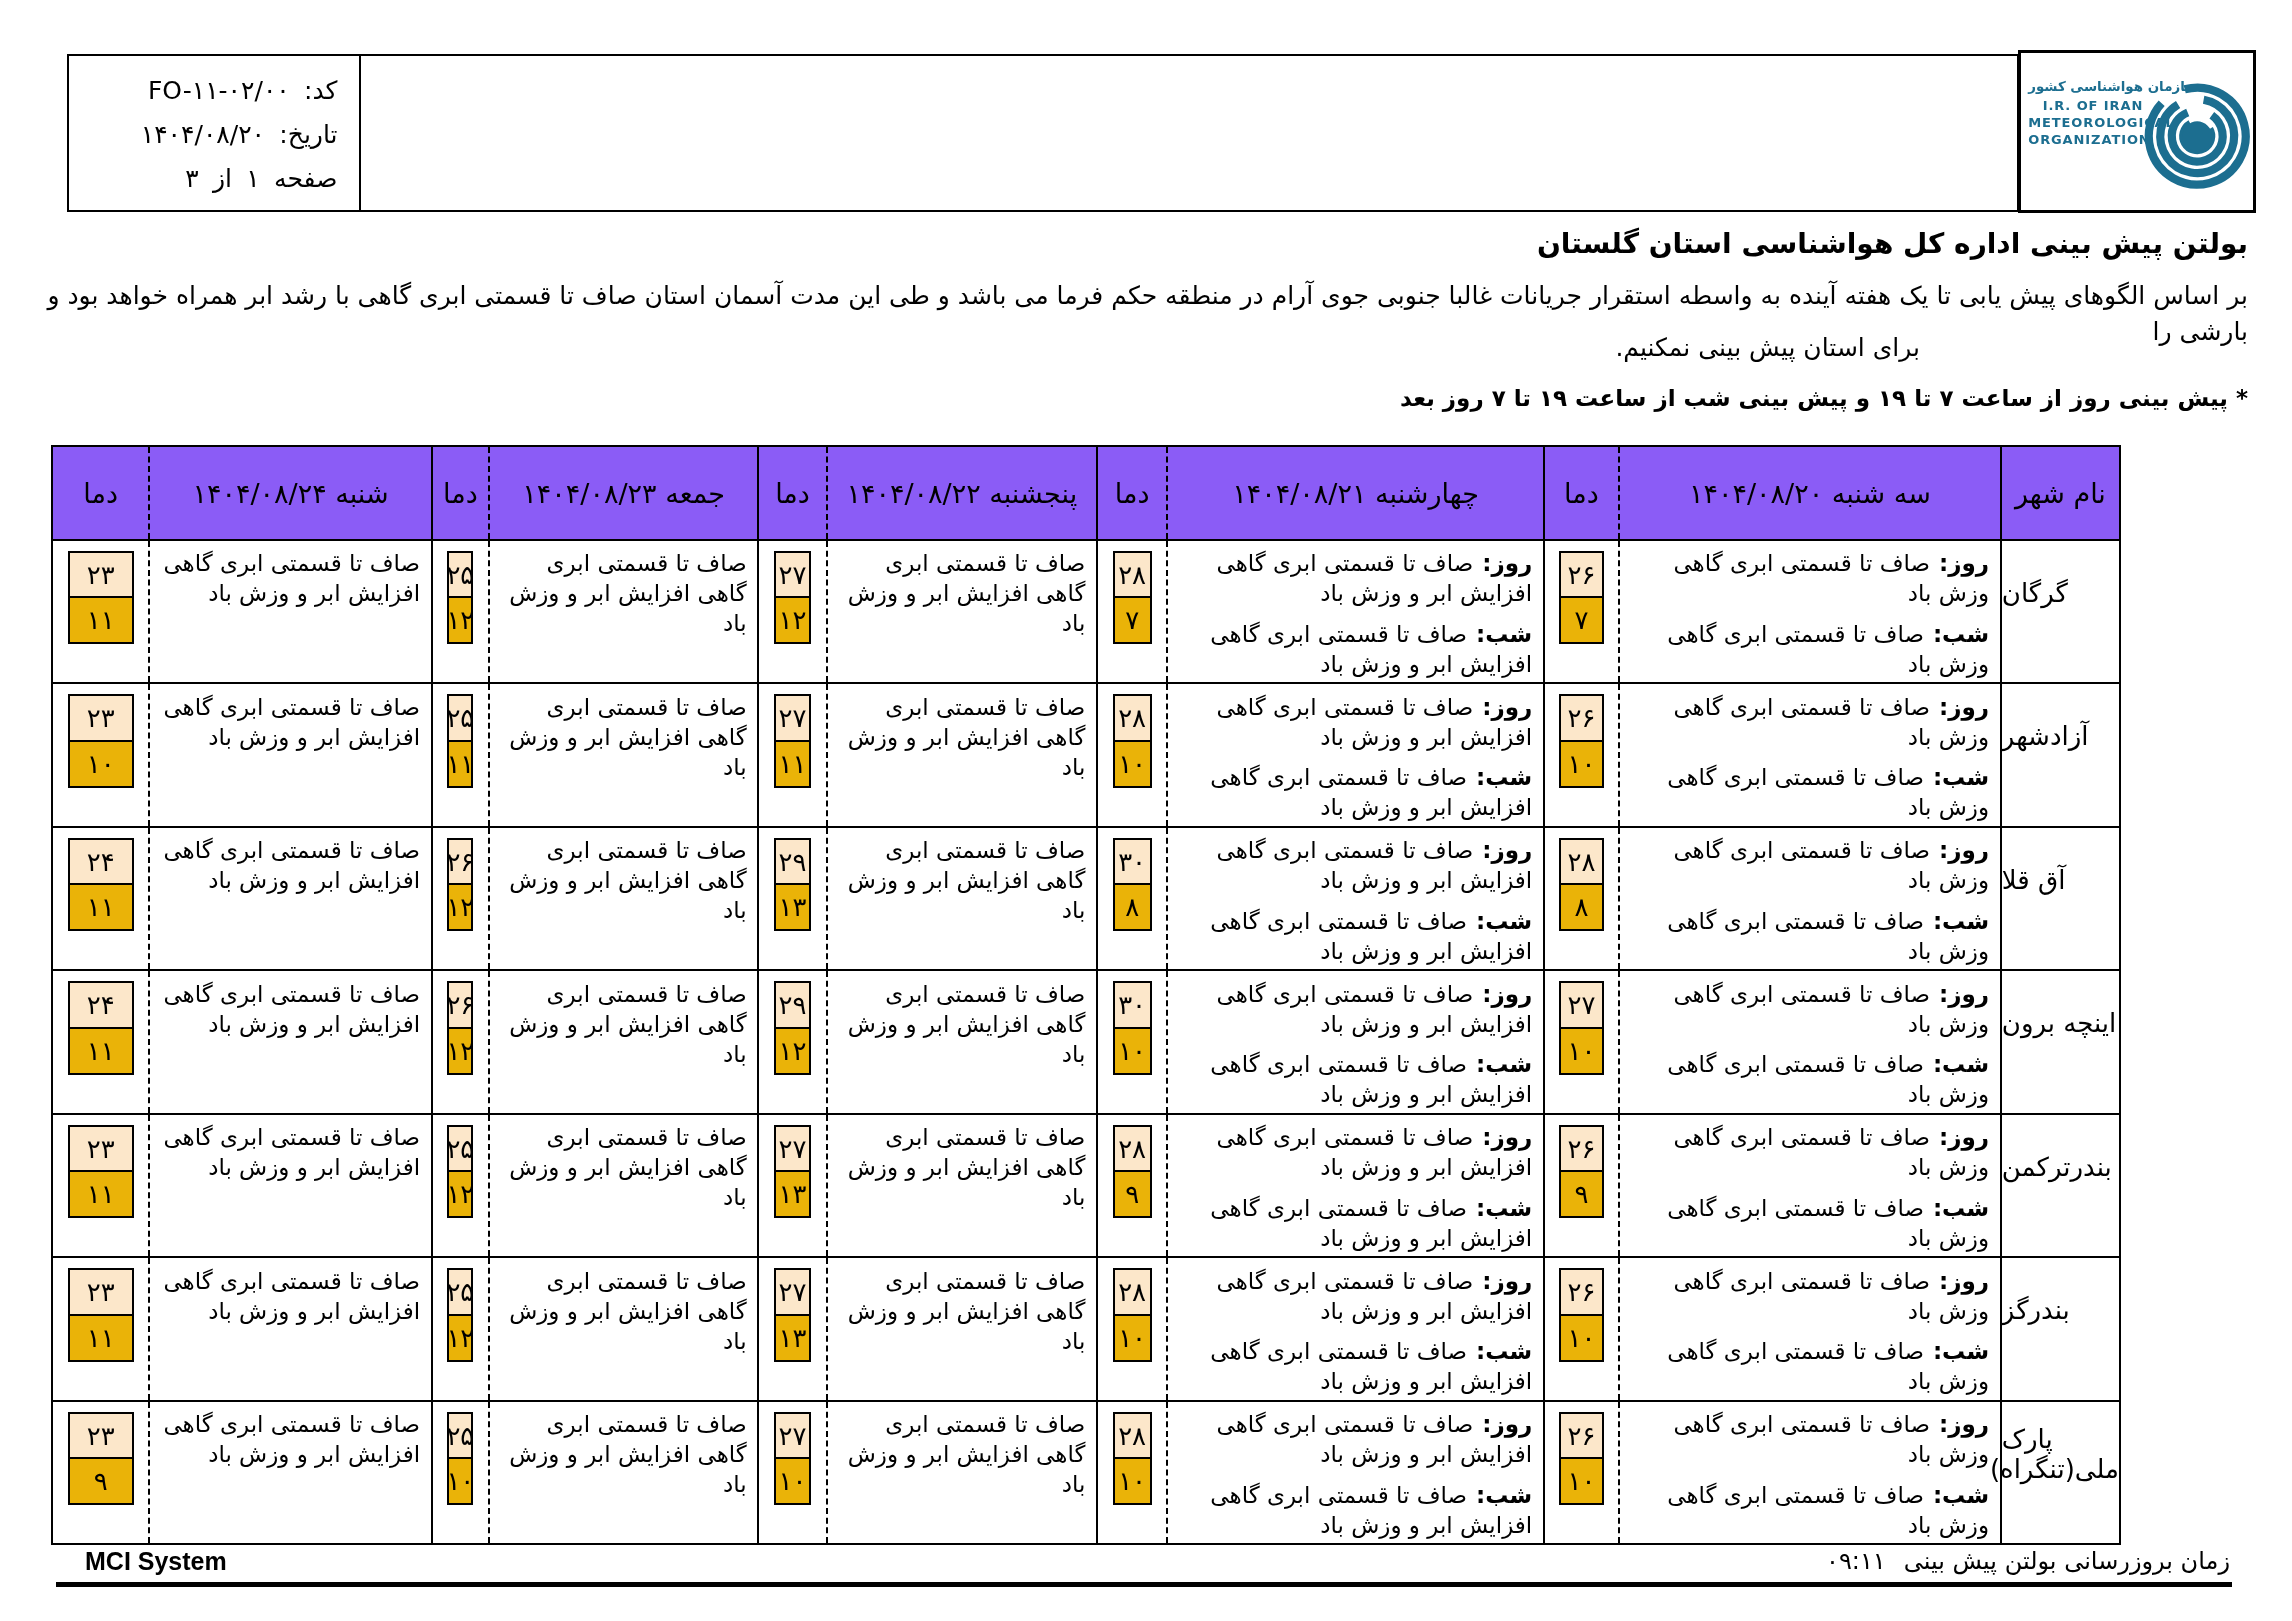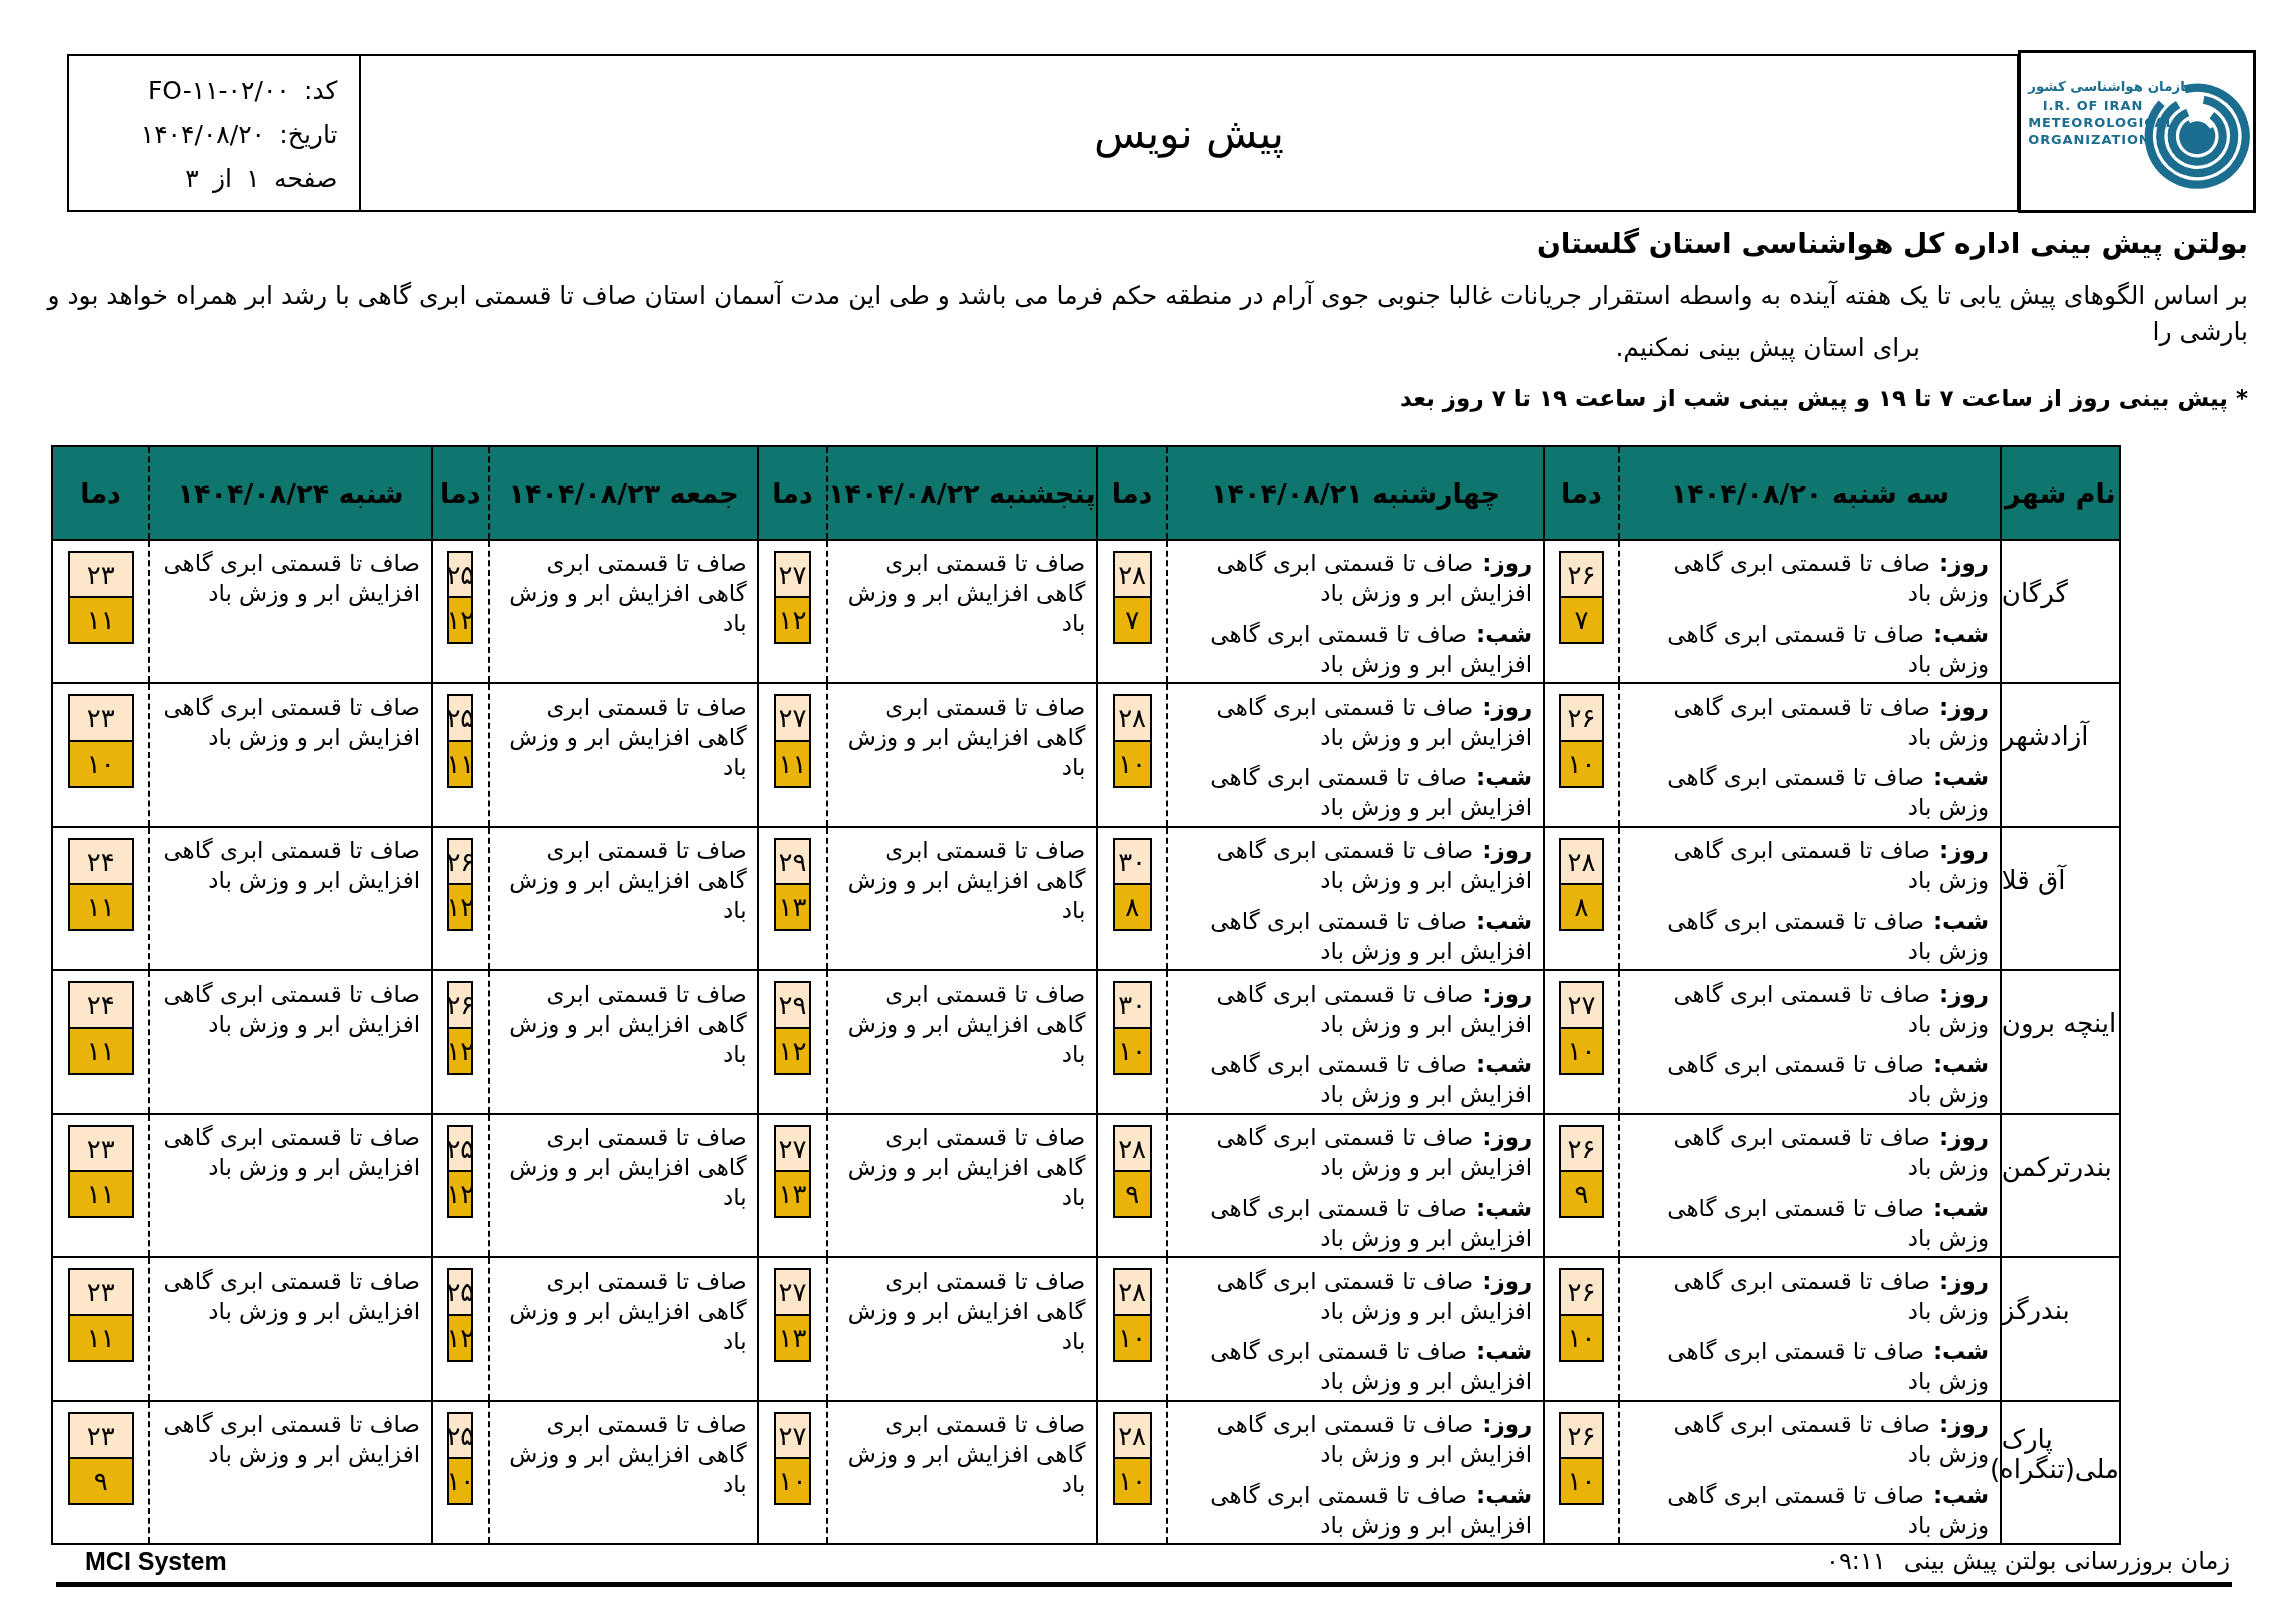--- a/index.html
+++ b/index.html
@@ -23,21 +23,21 @@
   .heading { position:absolute; top:227px; right:45px; left:45px; text-align:right; font-size:28px; font-weight:bold; }
   .para-1 { position:absolute; top:278px; right:45px; left:36px; text-align:right; font-size:25px; line-height:36px; }
   .para-2 { position:absolute; top:333px; right:45px; left:45px; text-align:right; font-size:25px; padding-right:328px; }
   .note { position:absolute; top:385px; right:45px; left:45px; text-align:right; font-size:23px; font-weight:600; }
 
   
   table.fc-table { position:absolute; top:445px; right:172px; width:2070px; border-collapse:collapse; table-layout:fixed; border:2.7px solid #000; }
   .fc-table th, .fc-table td { border-top:2.7px solid #000; border-bottom:2.7px solid #000; border-left:none; border-right:none; }
   .fc-table thead tr { height:94px; }
   .fc-table tbody tr { height:141px; }
-  .fc-table th { background:#0f766e; font-weight:700; font-size:27px; text-align:center; vertical-align:middle; }
+  .fc-table th { background:#8b5cf6; font-weight:400; font-size:27px; text-align:center; vertical-align:middle; }
   .th-city, .td-city { border-left:2.7px solid #000 !important;margin-top:17px; }
   .th-temp, .td-temp { border-left:2.7px solid #000 !important; border-right:2.7px dashed #000 !important; }
   .td-city { text-align:left; vertical-align:middle; font-size:26px; padding-bottom:38px; }
   .td-desc { vertical-align:top; text-align:right; padding:7.2px 10.7px 3.6px 5.4px; font-size:23px; }
   .fc { line-height:30px; }
   .fc + .fc { margin-top:10.7px; }
   .fc .b { font-weight:bold; margin-left:9px; }
   .td-temp { vertical-align:top; padding:10px; }
   .tbox { width:calc(100% - 9px); height:48px; margin:0 auto; border:2.7px solid #000; display:flex; align-items:center; justify-content:center; font-size:26px; }
   .tbox.max { background:#fce7ca; }
@@ -61,23 +61,20 @@
       <span>تاریخ:</span>
       <span>۱۴۰۴/۰۸/۲۰</span>
     </div>
     <div class="info-line wide">
       <span>صفحه</span>
       <span>۱</span>
       <span>از</span>
       <span>۳</span>
     </div>
   </div>
-  <div class="title-area">
-    <div class="doc-title">پیش نویس</div>
-  </div>
 </div>
 
 <div class="logo-box">
   <div class="logo-text">
     <div class="fa">سازمان هواشناسی کشور</div>
     <div class="en">I.R. OF IRAN</div>
     <div class="en">METEOROLOGICAL</div>
     <div class="en">ORGANIZATION</div>
   </div>
   <svg class="logo-mark" viewBox="0 0 140 150" xmlns="http://www.w3.org/2000/svg">

